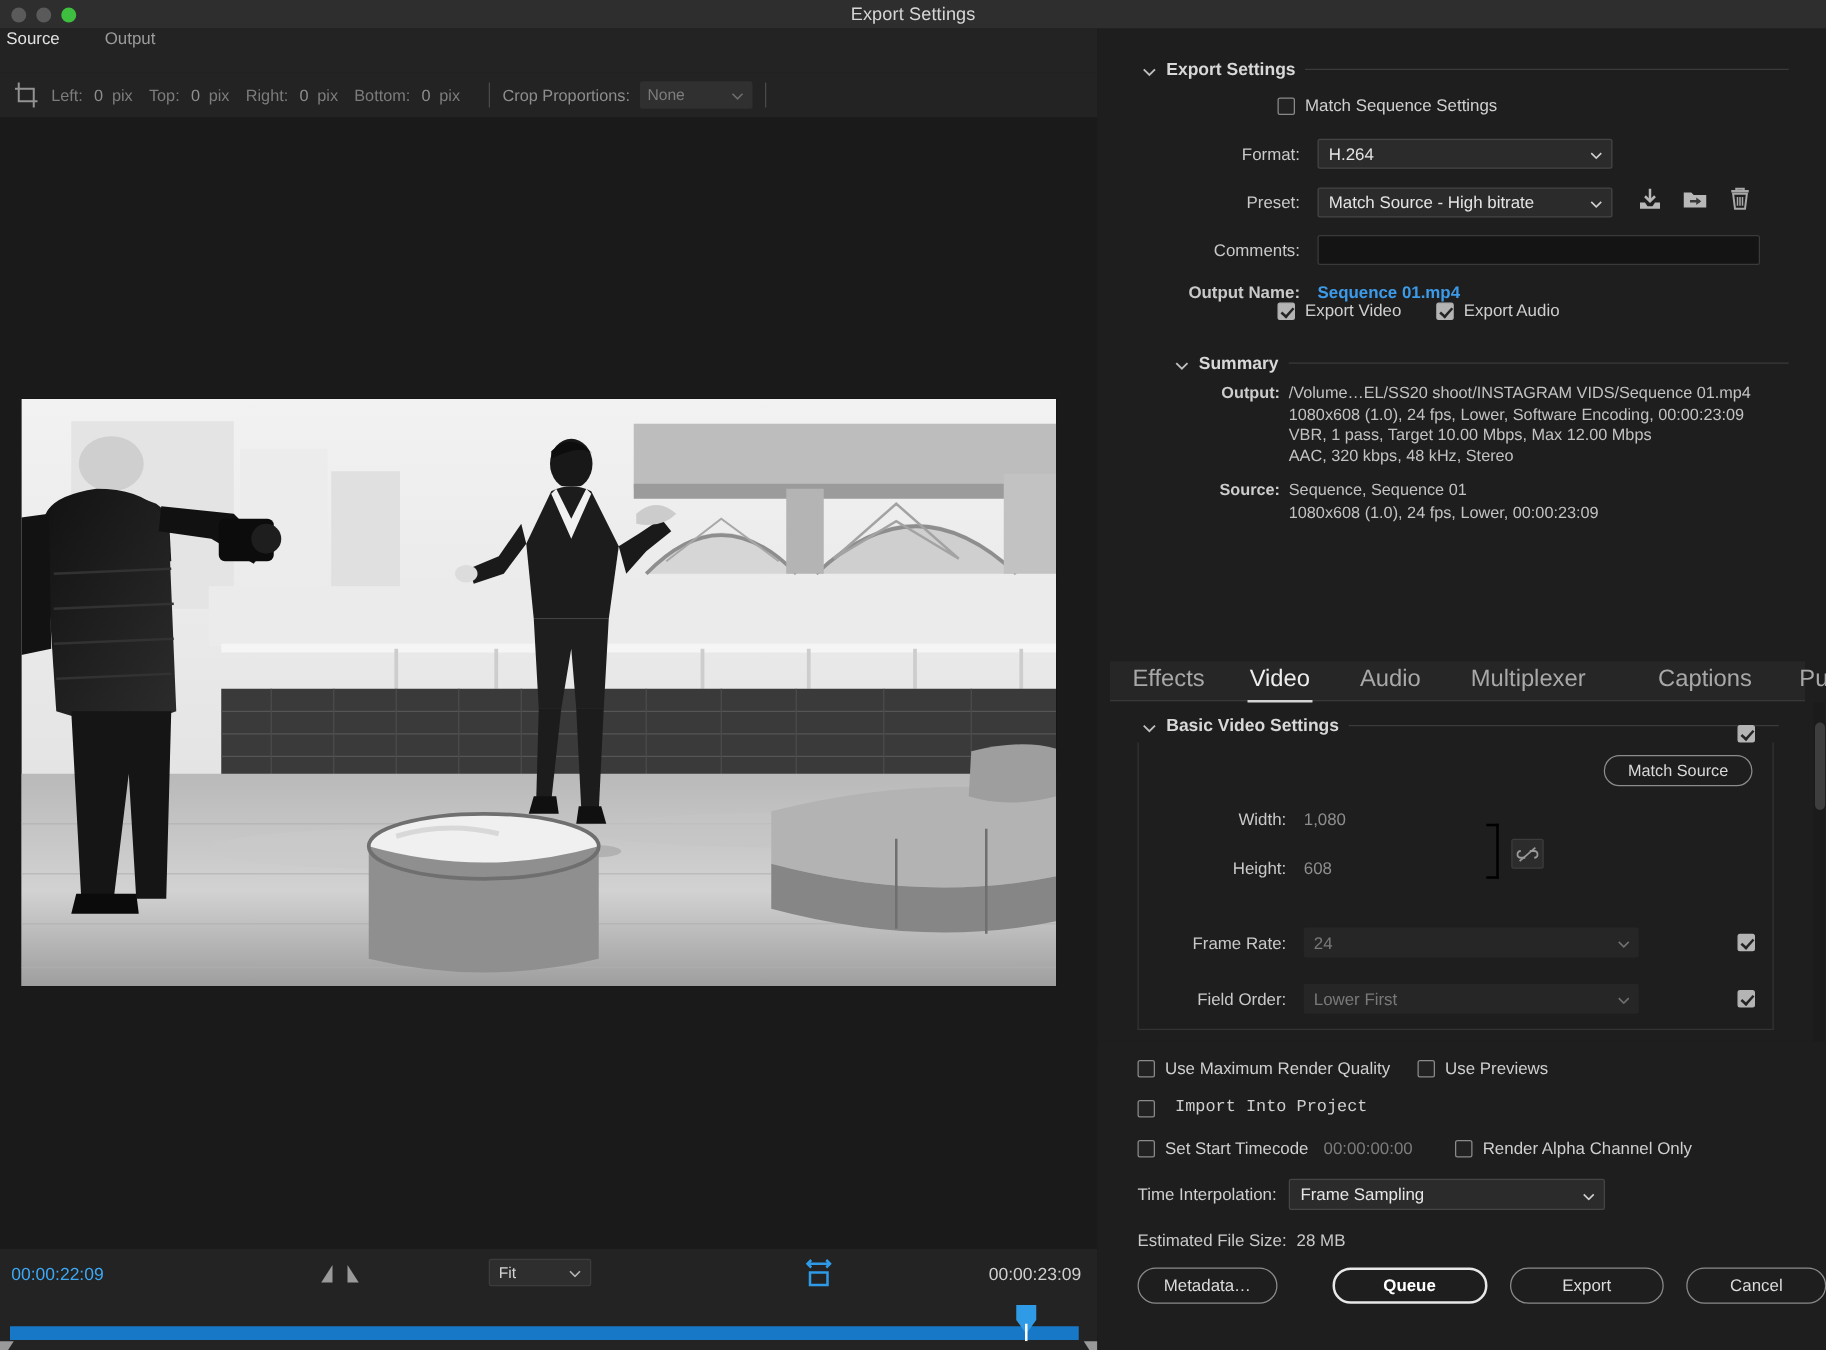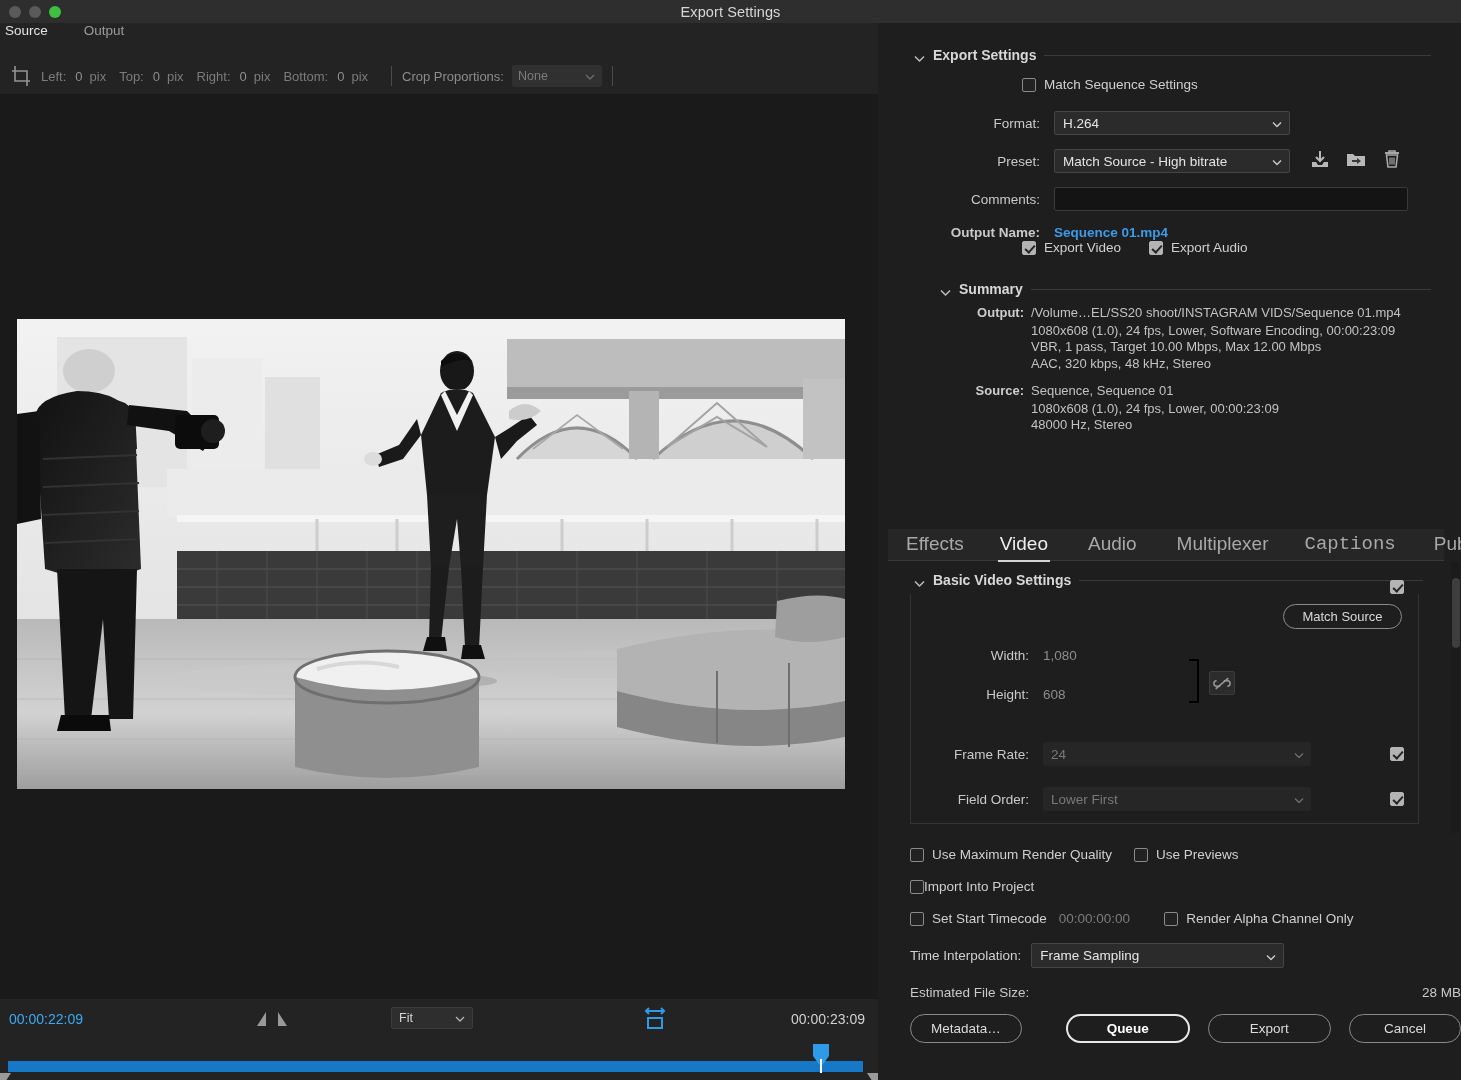--- a/index.html
+++ b/index.html
@@ -551,31 +551,30 @@
           <span class="sum-val">/Volume…EL/SS20 shoot/INSTAGRAM VIDS/Sequence 01.mp4</span>
         </div>
         <div class="sum-indent">1080x608 (1.0), 24 fps, Lower, Software Encoding, 00:00:23:09</div>
         <div class="sum-indent">VBR, 1 pass, Target 10.00 Mbps, Max 12.00 Mbps</div>
         <div class="sum-indent" style="margin-bottom:11px;">AAC, 320 kbps, 48 kHz, Stereo</div>
         <div class="sum-row">
           <span class="sum-key">Source:</span>
           <span class="sum-val">Sequence, Sequence 01</span>
         </div>
         <div class="sum-indent">1080x608 (1.0), 24 fps, Lower, 00:00:23:09</div>
-        <div class="sum-indent">48000 Hz, Stereo</div>
       </div>
     </div>
 
     <div class="tabs-wrap">
       <div class="tabs-bar">
         <span class="tab" style="margin-left:18px;">Effects</span>
         <span class="tab active" style="margin-left:36px;">Video</span>
         <span class="tab" style="margin-left:40px;">Audio</span>
         <span class="tab" style="margin-left:40px;">Multiplexer</span>
-        <span class="tab" style="margin-left:36px;font-family:Liberation Mono, monospace;">Captions</span>
+        <span class="tab" style="margin-left:58px;">Captions</span>
         <span class="tab" style="margin-left:38px;">Publish</span>
       </div>
 
       <div class="scrollbar">
         <div class="scroll-thumb"></div>
       </div>
 
       <div class="vsettings">
         <div class="group-head">
           <span class="arrow-d">
@@ -640,21 +639,21 @@
     <div class="bottom-opts">
       <div class="bo-row">
         <span class="cb"></span>
         <span class="cb-lbl" style="margin-left:8px;">Use Maximum Render Quality</span>
         <span class="cb" style="margin-left:22px;"></span>
         <span class="cb-lbl" style="margin-left:8px;">Use Previews</span>
       </div>
 
       <div class="bo-row">
         <span class="cb"></span>
-        <span class="cb-lbl" style="margin-left:0;">Import Into Project</span>
+        <span class="cb-lbl" style="margin-left:16px;font-family:Liberation Mono, monospace;">Import Into Project</span>
       </div>
 
       <div class="bo-row">
         <span class="cb"></span>
         <span class="cb-lbl" style="margin-left:8px;">Set Start Timecode</span>
         <span class="timecode-dim">00:00:00:00</span>
         <span class="cb" style="margin-left:34px;"></span>
         <span class="cb-lbl" style="margin-left:8px;">Render Alpha Channel Only</span>
       </div>
 
@@ -663,21 +662,21 @@
         <span class="ti-select">
           <span>Frame Sampling</span>
           <span class="chev">
             <svg viewBox="0 0 10 6" width="10" height="6">
                 <path d="M1 1 L5 5 L9 1" fill="none" stroke="#cfcfcf" stroke-width="1.3"></path>
               </svg>
           </span>
         </span>
       </div>
 
-      <div class="bo-row" style="margin-bottom:14px;justify-content:space-between;">
+      <div class="bo-row" style="margin-bottom:14px;">
         <span class="efs">Estimated File Size:</span>
         <span class="efs" style="margin-left:8px;">28 MB</span>
       </div>
 
       <div class="btn-row">
         <span class="btn b-meta">Metadata…</span>
         <span class="btn primary b-queue">Queue</span>
         <span class="btn b-export">Export</span>
         <span class="btn b-cancel">Cancel</span>
       </div>

